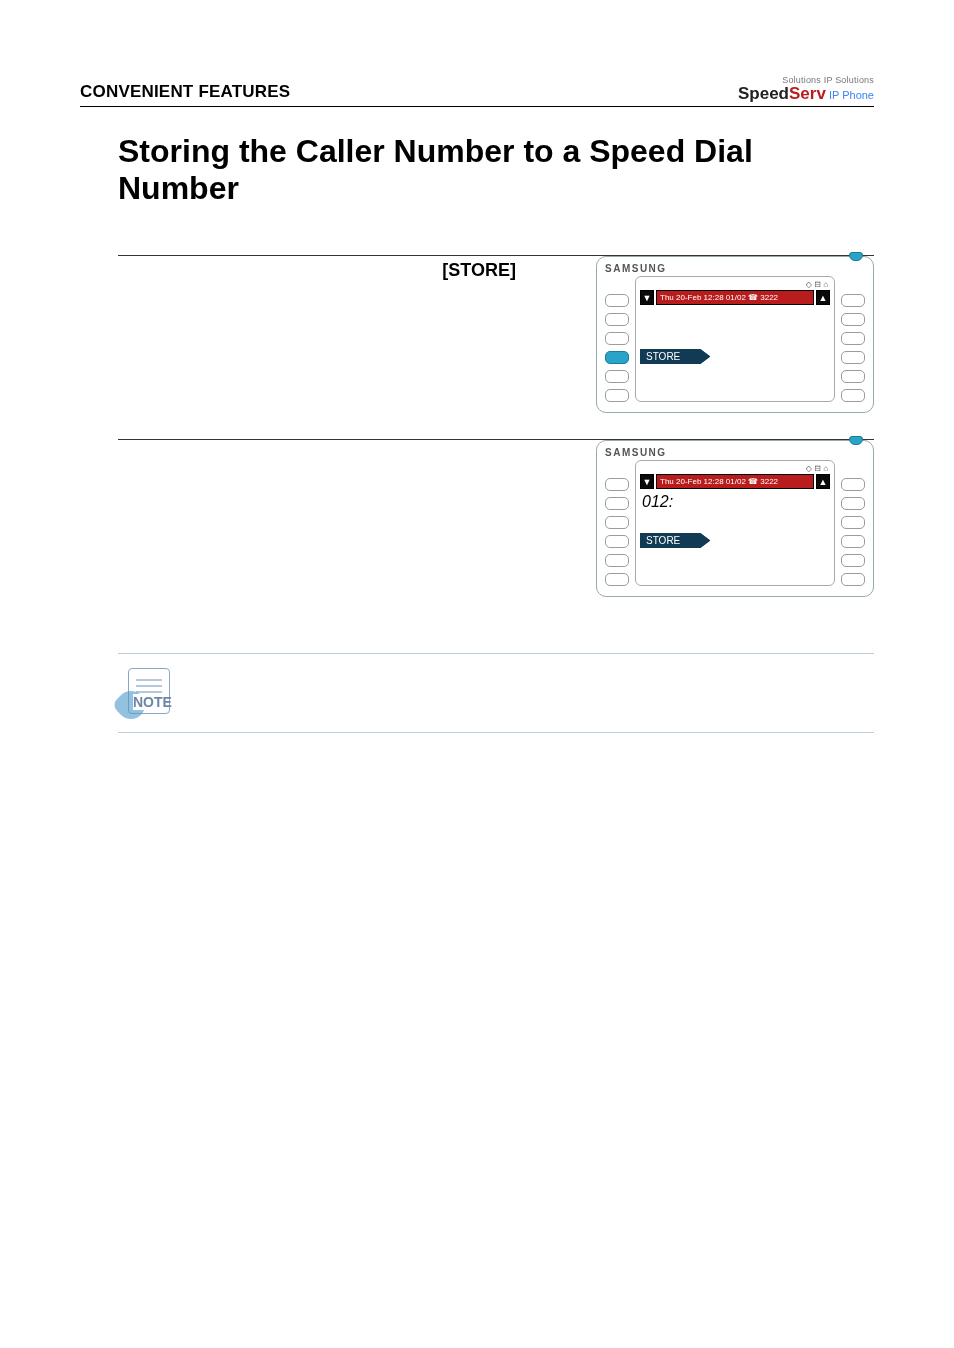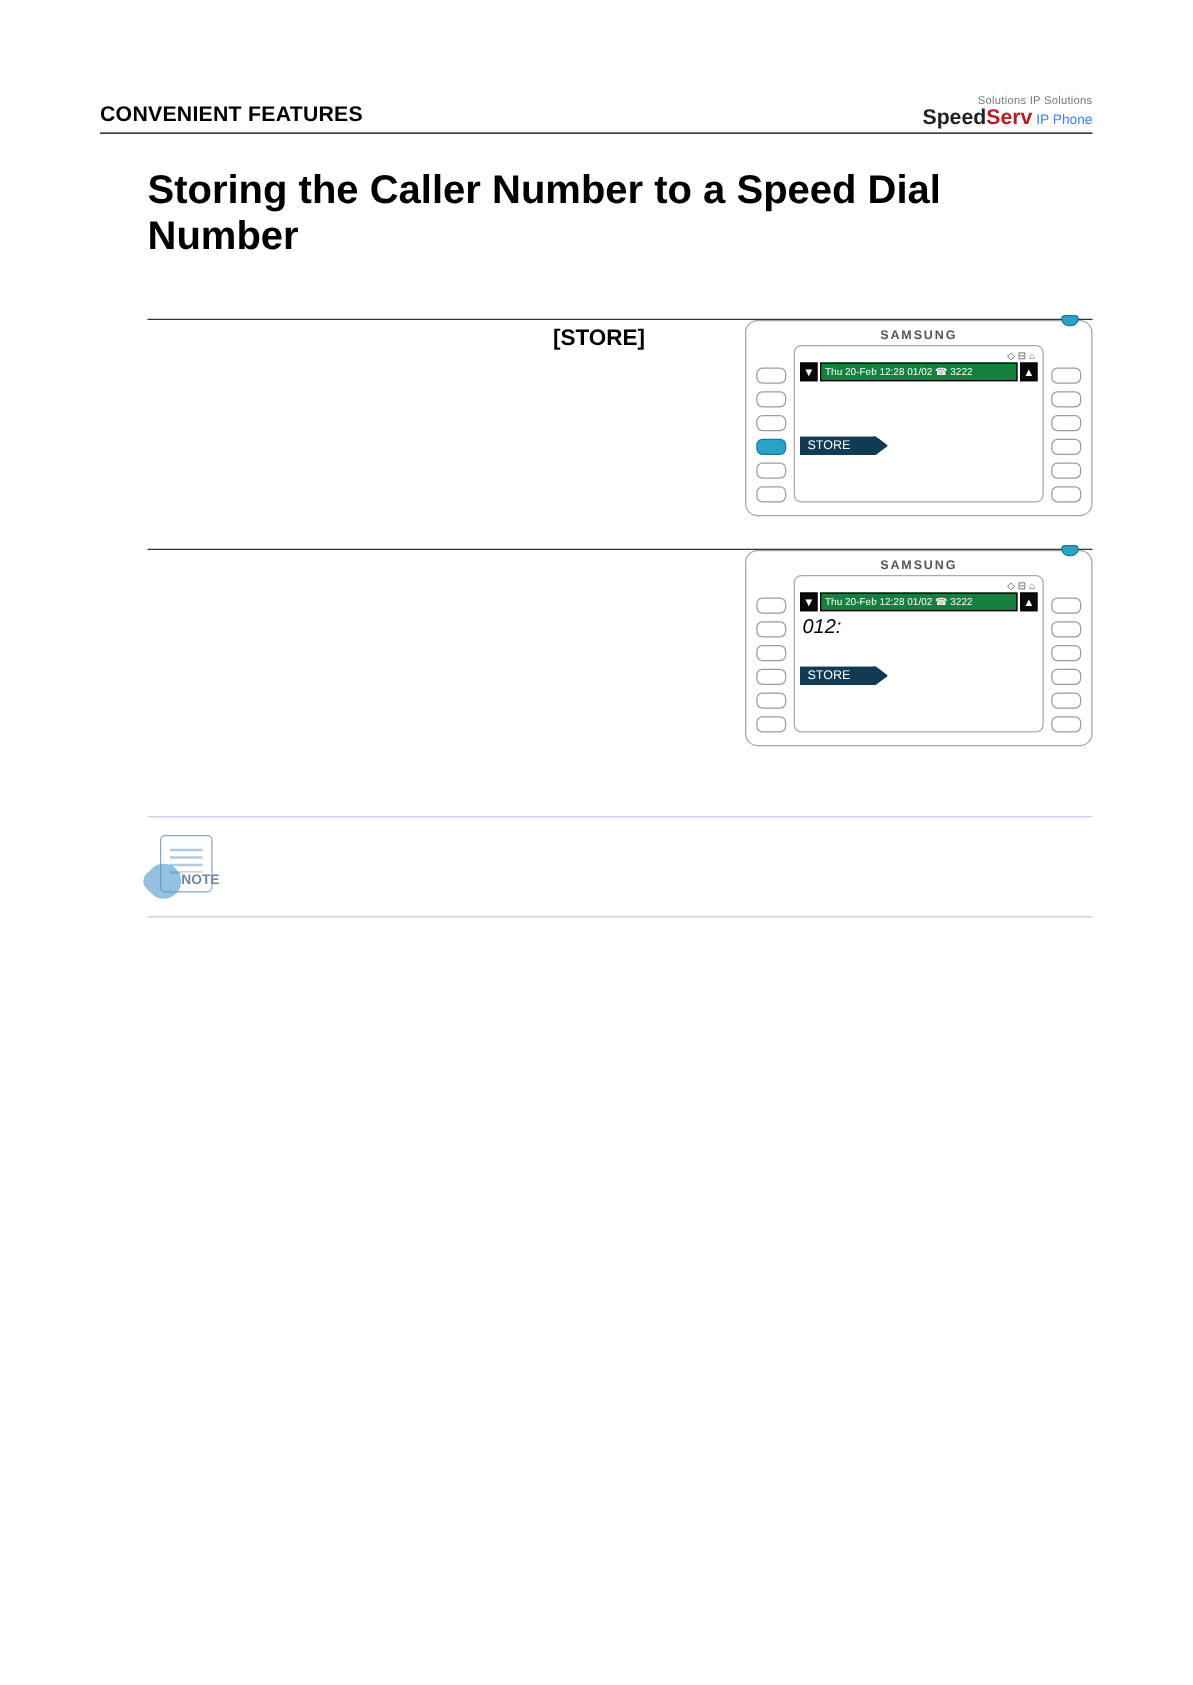--- a/index.html
+++ b/index.html
@@ -94,21 +94,20 @@
   }
   .phone-led {
     position: absolute;
     top: -5px; right: 10px;
     width: 14px; height: 9px;
     background: #2aa3c9;
     border: 1px solid #1b7b98;
     border-radius: 3px 3px 6px 6px;
   }
   .phone-top {
-    text-align: center;
     font-size: 10px;
     letter-spacing: 1.5px;
     color: #555;
     font-weight: bold;
     padding-bottom: 2px;
   }
   .phone-body {
     display: flex;
     gap: 6px;
   }
@@ -153,21 +152,21 @@
   .info-arrow {
     width: 14px;
     background: #0a0a0a;
     color: #fff;
     font-size: 9px;
     display:flex; align-items:center; justify-content:center;
     border: 1px solid #000;
   }
   .info-main {
     flex: 1;
-    background: #15803d;
+    background: #b91c1c;
     color: #fff;
     font-size: 8px;
     padding: 2px 3px;
     border: 1px solid #000;
     white-space: nowrap;
     overflow: hidden;
   }
   .screen-line {
     font-size: 16px;
     font-family: Arial, sans-serif;
@@ -217,23 +216,23 @@
     position:absolute;
     left:-12px; bottom:-6px;
     width: 28px; height: 28px;
     background: #4d97c9;
     border-radius: 50% 50% 50% 8px;
     transform: rotate(45deg);
     opacity: 0.6;
   }
   .note-label {
     position:absolute;
-    bottom:3px; left:16px; right:0;
+    bottom:3px; left:4px; right:0;
     text-align:center;
-    font-size:11px;
+    font-size:14px;
     font-weight:bold;
     color:#6b87a5;
     background:#fff;
   }
 </style>
 </head>
 <body>
 
 <div class="page-container">
 

